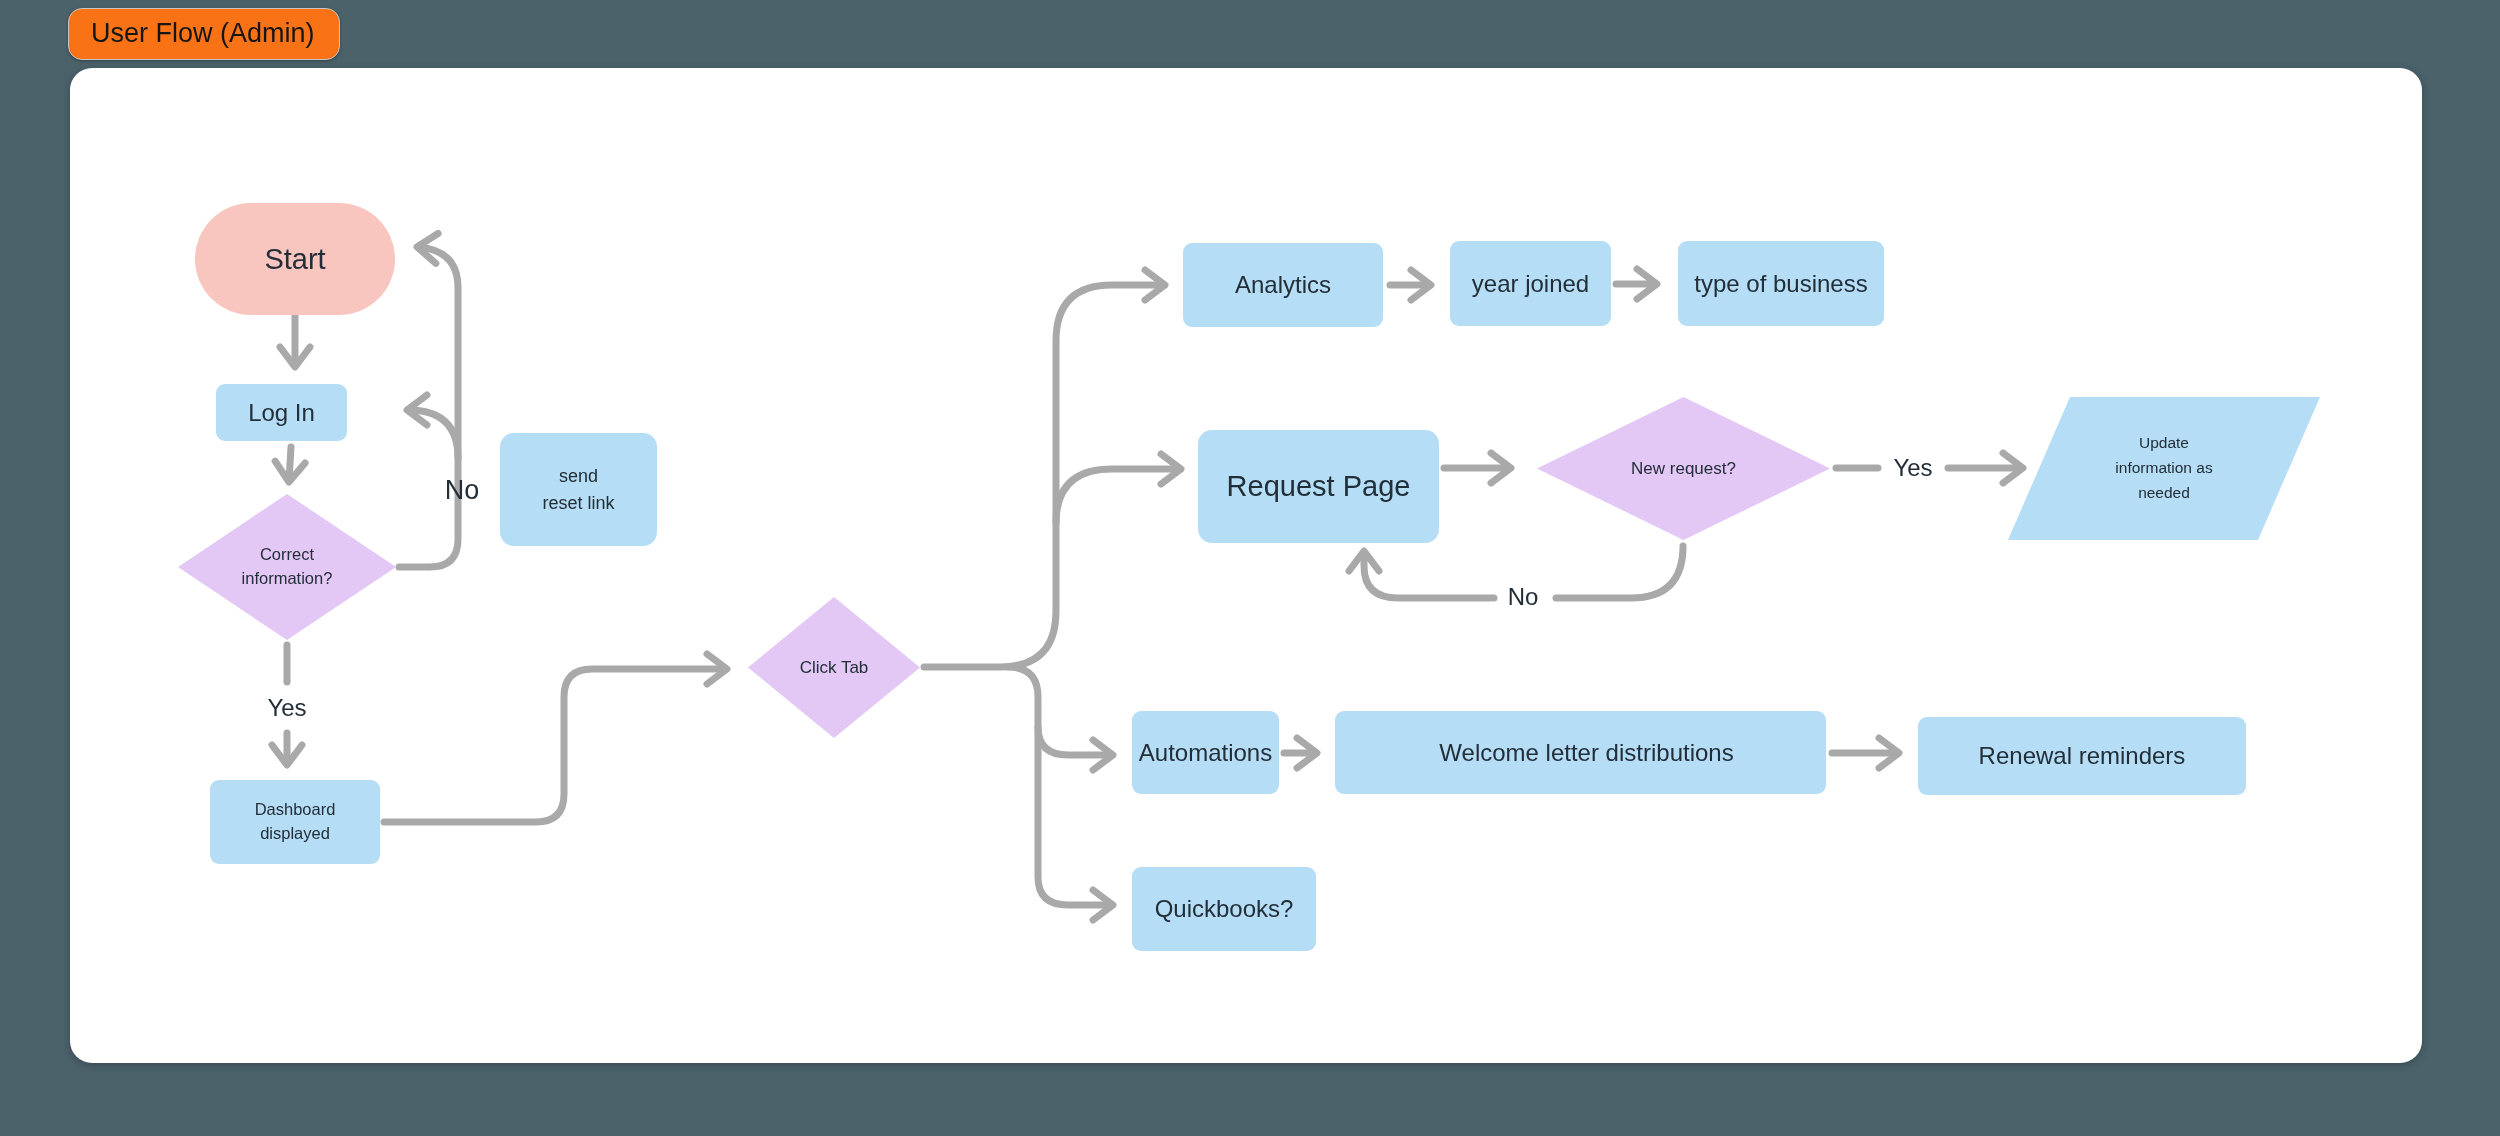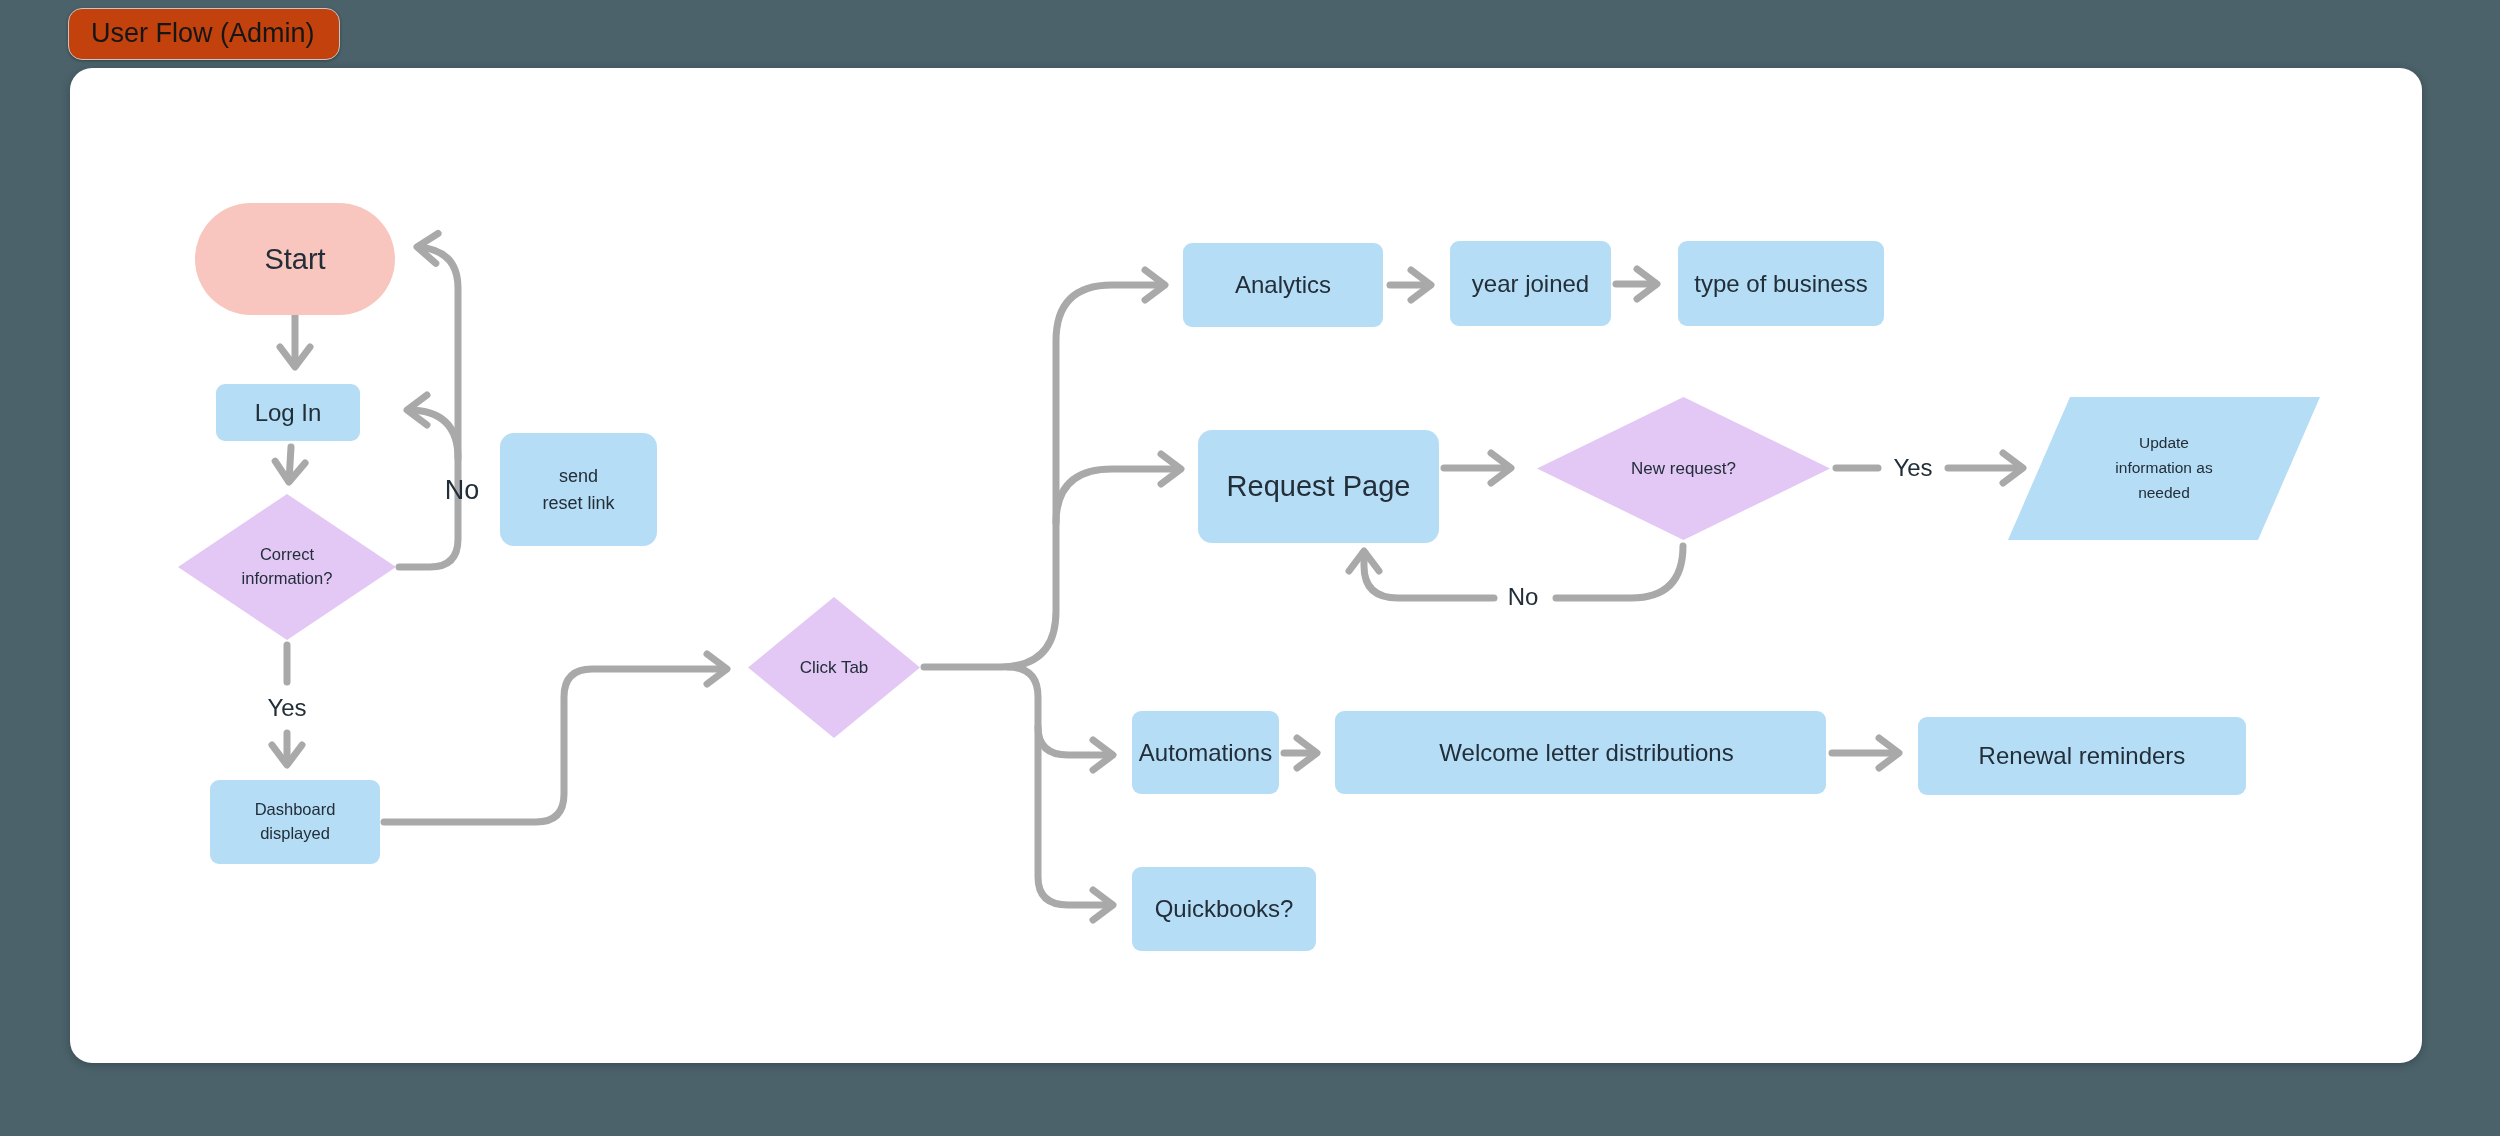--- a/index.html
+++ b/index.html
@@ -4,21 +4,21 @@
 <style>
   html,body{margin:0;padding:0;}
   body{
     width:2500px;height:1136px;
     background:#4b626b;
     font-family:"Liberation Sans","DejaVu Sans",sans-serif;
     position:relative;overflow:hidden;
   }
   .section-title{
     position:absolute;left:68px;top:8px;
-    background:#c2410c;border:1px solid #c6c6c6;
+    background:#f97316;border:1px solid #c6c6c6;
     border-radius:14px;padding:9px 24px 10px 22px;
     font-size:27px;font-weight:500;color:#161616;
     box-shadow:0 1px 3px rgba(0,0,0,.35);
     white-space:nowrap;
   }
   .board{
     position:absolute;left:70px;top:68px;width:2352px;height:995px;
     background:#ffffff;border-radius:22px;
     box-shadow:0 2px 8px rgba(0,0,0,.25);
   }
@@ -77,21 +77,21 @@
     <path d="M 1948 468 L 2022 468" marker-end="url(#arrow)"></path>
     <path d="M 1683 546 Q 1683 598 1631 598 L 1556 598"></path>
     <path d="M 1494 598 L 1398 598 Q 1364 598 1364 566 L 1364 552" marker-end="url(#arrow)"></path>
     <path d="M 1284 753 L 1316 753" marker-end="url(#arrow)"></path>
     <path d="M 1832 753 L 1898 753" marker-end="url(#arrow)"></path>
   </g>
 </svg>
 
 <div class="node stadium f-big2" style="left:195px;top:185px;width:200px;height:112px;">Start</div>
 
-<div class="node rect f-big" style="left:216px;top:384px;width:144px;height:57px;">Log In</div>
+<div class="node rect f-big" style="left:216px;top:384px;width:131px;height:57px;">Log In</div>
 
 <div class="node diamond f-small" style="left:178px;top:494px;width:218px;height:146px;">
   <div class="lines">
     <span>Correct</span>
     <span>information?</span>
   </div>
 </div>
 
 <div class="node rect-lg" style="left:500px;top:433px;width:157px;height:113px;font-size:18px;line-height:1.5;">
   <div class="lines">

